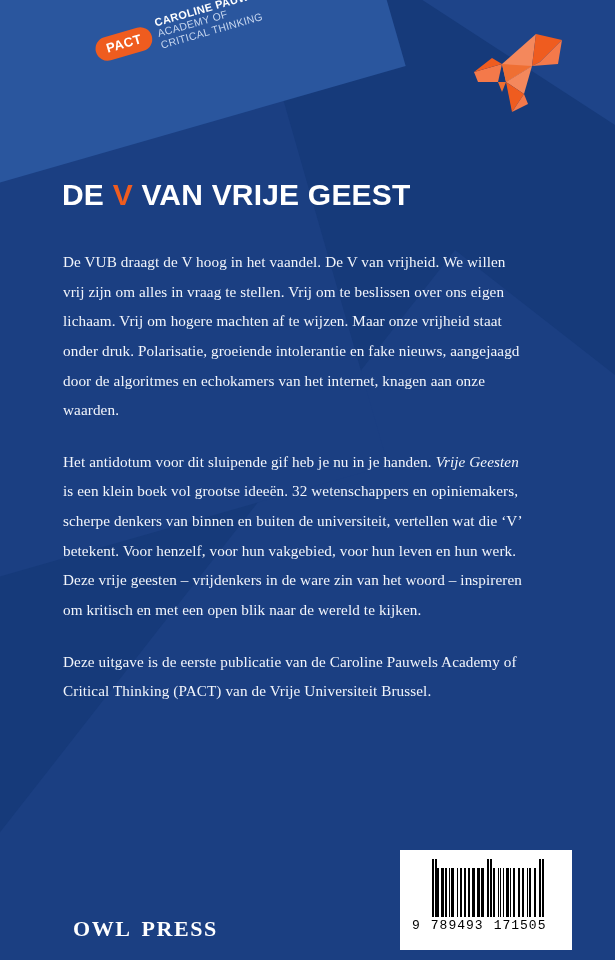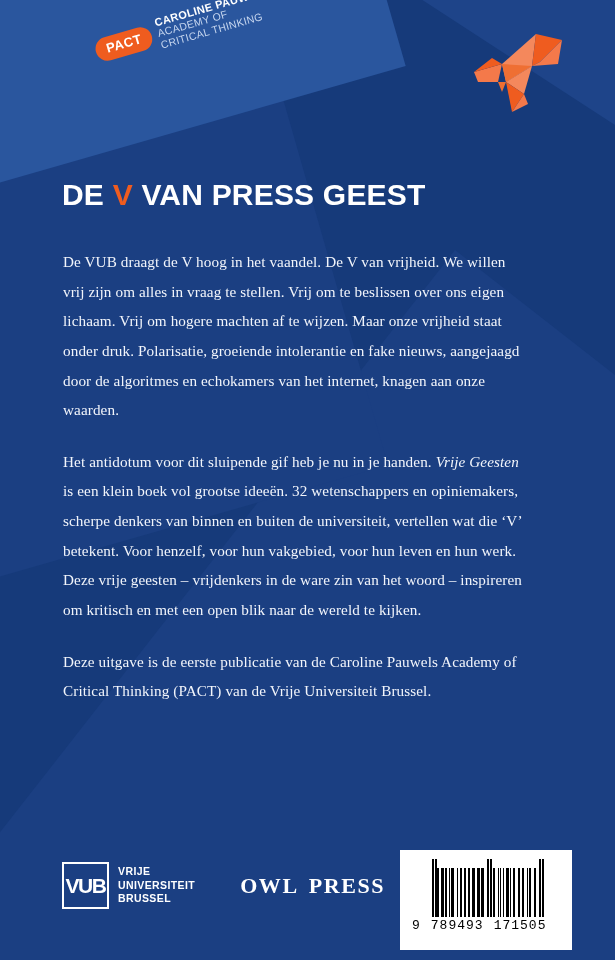--- a/index.html
+++ b/index.html
@@ -191,20 +191,21 @@
     line-height: 1.32;
     letter-spacing: 0.4px;
   }
   .vub-words span { display: block; }
 
   .owl-logo {
     display: flex;
     align-items: flex-end;
     gap: 9px;
     height: 40px;
+    margin-top: 47px;
   }
   .owl-rule {
     width: 2px;
     background: #ffffff;
   }
   .owl-text {
     color: #ffffff;
     font-family: "Liberation Serif", serif;
     font-size: 22px;
     font-weight: bold;
@@ -281,40 +282,30 @@
     <polygon points="40,44 70,46 44,62" fill="#ef6f33"></polygon>
     <polygon points="74,14 100,20 78,42 70,46" fill="#ef5c1f"></polygon>
     <polygon points="78,42 100,20 96,44 70,46" fill="#f4794a"></polygon>
     <polygon points="44,62 70,46 62,74" fill="#f4885c"></polygon>
     <polygon points="44,62 62,74 50,92" fill="#ef5c1f"></polygon>
     <polygon points="62,74 50,92 66,84" fill="#f4794a"></polygon>
     <polygon points="36,62 44,62 40,72" fill="#ef6f33"></polygon>
   </svg>
 
   <h1 class="title">
-    <span><span>DE </span><span class="v-accent">V</span><span> VAN PRESS GEEST</span></span><br>
+    <span><span>DE </span><span class="v-accent">V</span><span> VAN VRIJE GEEST</span></span><br>
   </h1>
 
   <div class="body-copy">
     <p>De VUB draagt de V hoog in het vaandel. De V van vrijheid. We willen vrij zijn om alles in vraag te stellen. Vrij om te beslissen over ons eigen lichaam. Vrij om hogere machten af te wijzen. Maar onze vrijheid staat onder druk. Polarisatie, groeiende intolerantie en fake nieuws, aangejaagd door de algoritmes en echokamers van het internet, knagen aan onze waarden.</p>
     <p><span>Het antidotum voor dit sluipende gif heb je nu in je handen. </span><span class="em">Vrije Geesten</span><span> is een klein boek vol grootse ideeën. 32 wetenschappers en opiniemakers, scherpe denkers van binnen en buiten de universiteit, vertellen wat die ‘V’ betekent. Voor henzelf, voor hun vakgebied, voor hun leven en hun werk. Deze vrije geesten – vrijdenkers in de ware zin van het woord – inspireren om kritisch en met een open blik naar de wereld te kijken.</span></p>
     <p>Deze uitgave is de eerste publicatie van de Caroline Pauwels Academy of Critical Thinking (PACT) van de Vrije Universiteit Brussel.</p>
   </div>
 
   <div class="footer">
-    <div class="vub-logo">
-      <div class="vub-mark">
-        <span class="vub-mark-text">VUB</span>
-      </div>
-      <div class="vub-words">
-        <span>VRIJE</span>
-        <span>UNIVERSITEIT</span>
-        <span>BRUSSEL</span>
-      </div>
-    </div>
 
     <div class="owl-logo">
       <div class="owl-rule"></div>
       <div class="owl-text">OWL PRESS</div>
       <div class="owl-rule"></div>
     </div>
   </div>
 
   <div class="barcode-box">
     <div class="barcode-bars" id="barcode-bars">

